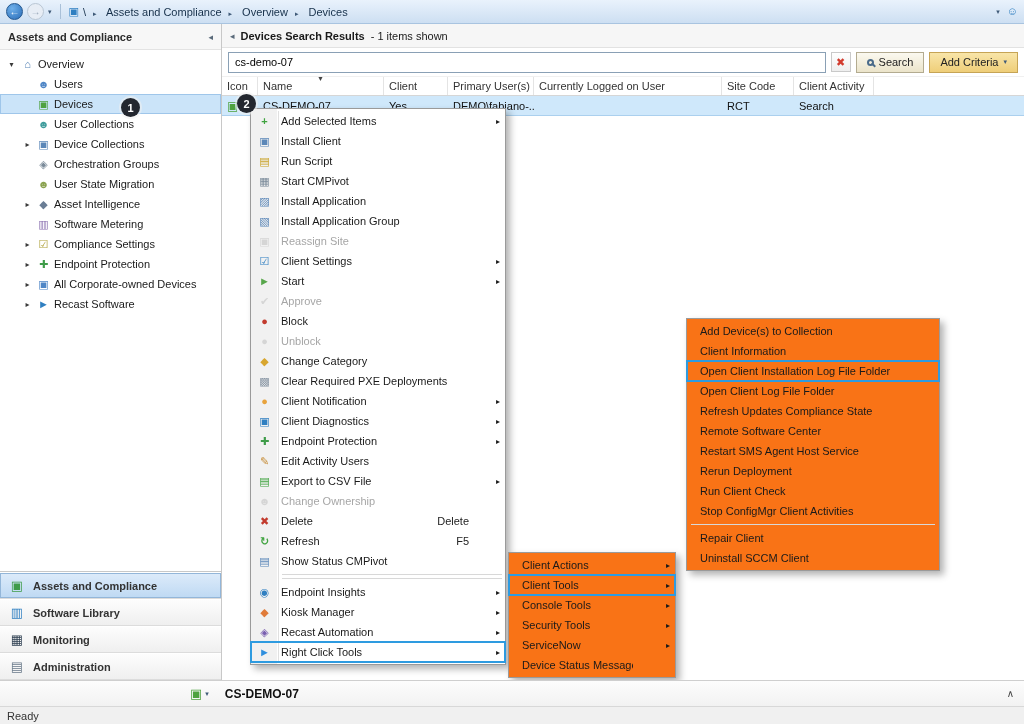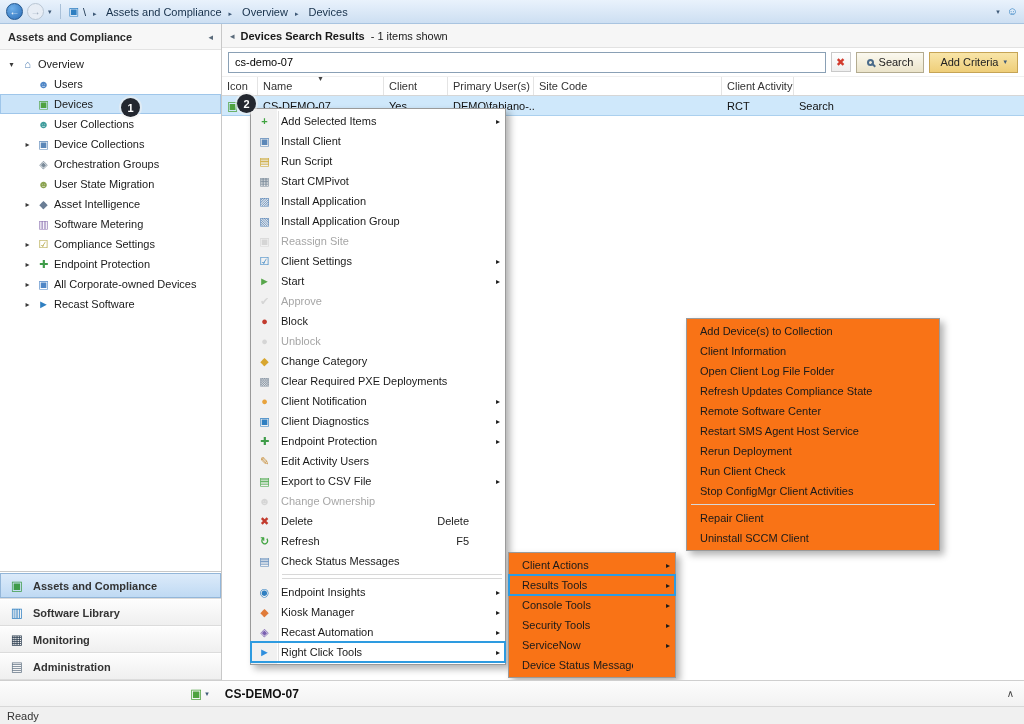--- a/index.html
+++ b/index.html
@@ -287,20 +287,24 @@
   <div class="cell">
     <span class="sort"></span>
     <span>Client</span>
   </div>
 
   <div class="cell">
     <span class="sort"></span>
     <span>Primary User(s)</span>
   </div>
 
+  <div class="cell">
+    <span class="sort"></span>
+    <span>Currently Logged on User</span>
+  </div>
 
   <div class="cell">
     <span class="sort"></span>
     <span>Site Code</span>
   </div>
 
   <div class="cell">
     <span class="sort"></span>
     <span>Client Activity</span>
   </div>
@@ -493,21 +497,21 @@
 
   <div class="mi">
     <span class="gi" style="color: rgb(63, 163, 63);">↻</span>
     <span class="mi-label">Refresh</span>
     <span class="mi-shortcut">F5</span>
     <span class="mi-arrow"></span>
   </div>
 
   <div class="mi">
     <span class="gi" style="color: rgb(91, 135, 184);">▤</span>
-    <span class="mi-label">Check Status Messages</span>
+    <span class="mi-label">Show Status CMPivot</span>
     <span class="mi-shortcut"></span>
     <span class="mi-arrow"></span>
   </div>
 <div class="menu-sep"></div>
 <div class="menu-sep"></div>
   <div class="mi">
     <span class="gi" style="color: rgb(47, 127, 193);">◉</span>
     <span class="mi-label">Endpoint Insights</span>
     <span class="mi-shortcut"></span>
     <span class="mi-arrow">▸</span>
@@ -538,21 +542,21 @@
   <div class="menu menu2">
   <div class="mi">
 
     <span class="mi-label">Client Actions</span>
     <span class="mi-shortcut"></span>
     <span class="mi-arrow">▸</span>
   </div>
 
   <div class="mi highlight">
 
-    <span class="mi-label">Results Tools</span>
+    <span class="mi-label">Client Tools</span>
     <span class="mi-shortcut"></span>
     <span class="mi-arrow">▸</span>
   </div>
 
   <div class="mi">
 
     <span class="mi-label">Console Tools</span>
     <span class="mi-shortcut"></span>
     <span class="mi-arrow">▸</span>
   </div>
@@ -587,20 +591,26 @@
     <span class="mi-arrow"></span>
   </div>
 
   <div class="mi">
 
     <span class="mi-label">Client Information</span>
     <span class="mi-shortcut"></span>
     <span class="mi-arrow"></span>
   </div>
 
+  <div class="mi highlight">
+
+    <span class="mi-label">Open Client Installation Log File Folder</span>
+    <span class="mi-shortcut"></span>
+    <span class="mi-arrow"></span>
+  </div>
 
   <div class="mi">
 
     <span class="mi-label">Open Client Log File Folder</span>
     <span class="mi-shortcut"></span>
     <span class="mi-arrow"></span>
   </div>
 
   <div class="mi">
 

